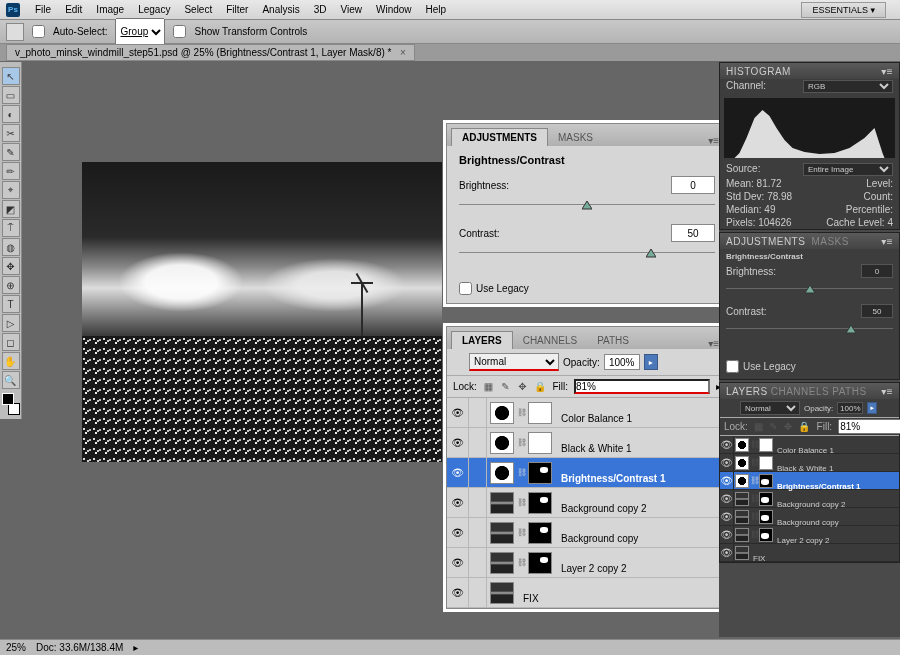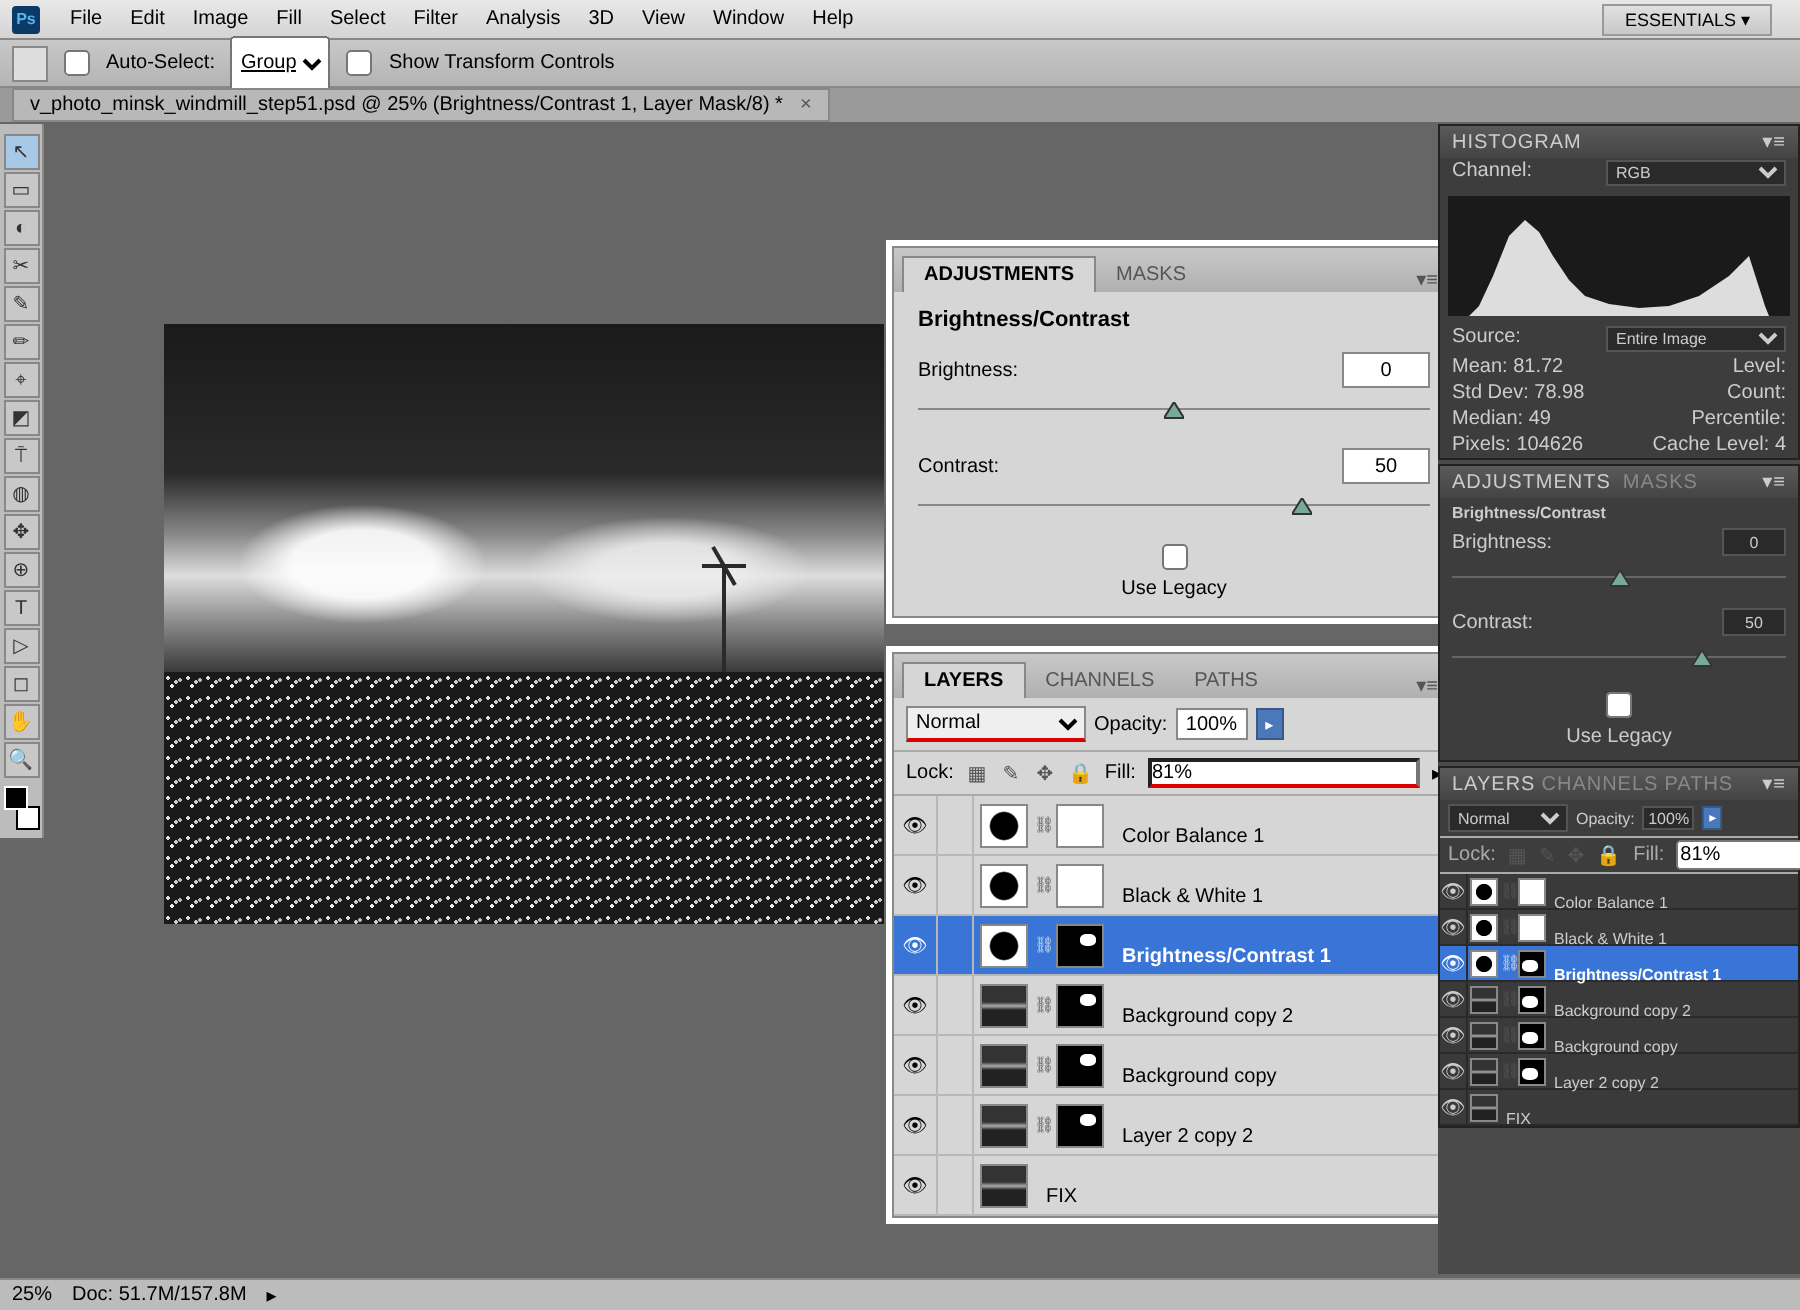--- a/index.html
+++ b/index.html
@@ -41,24 +41,24 @@
 .panel .tabs .tab.active{background:#d6d6d6;font-weight:bold;color:#000;border:1px solid #888;border-bottom:none;}
 .panel .tabs .menu-btn{margin-left:auto;padding:0 4px;color:#555;}
 .panel .body{padding:8px 12px;}
 .panel .subtitle{font-weight:bold;font-size:11px;margin-bottom:10px;}
 .slider-row{display:flex;align-items:center;justify-content:space-between;margin-bottom:4px;}
 .slider-row input[type=text]{width:44px;height:18px;text-align:center;border:1px solid #888;font-size:10px;}
 .slider-track{position:relative;height:14px;margin-bottom:12px;}
 .slider-track .line{position:absolute;top:6px;left:0;right:0;height:1px;background:#888;}
 .slider-track .thumb{position:absolute;top:3px;width:10px;height:10px;transform:translateX(-50%);}
 .slider-track .thumb svg{display:block;}
-.chk-row{display:flex;align-items:center;gap:4px;margin-top:8px;flex-direction:column;}
+.chk-row{display:flex;align-items:center;gap:4px;margin-top:22px;}
 .layers-big .body{padding:0;}
 .layer-opts{display:flex;align-items:center;padding:4px 6px;border-bottom:1px solid #aaa;gap:4px;}
-.layer-opts select{width:90px;height:18px;border:1px solid #888;font-size:10px;}
+.layer-opts select{width:90px;height:18px;border:1px solid #888;font-size:10px;margin-left:16px;}
 .layer-opts .lbl{font-size:10px;}
 .layer-opts input[type=text]{width:36px;height:16px;text-align:center;border:1px solid #888;font-size:10px;}
 .layer-opts .arrow-btn{width:14px;height:16px;background:#4a78b8;border:1px solid #3a5888;display:flex;align-items:center;justify-content:center;color:#fff;font-size:8px;}
 .redline{border-bottom:2px solid #d00 !important;}
 .lock-row{display:flex;align-items:center;padding:3px 6px;border-bottom:1px solid #aaa;gap:6px;font-size:10px;}
 .lock-row .ico{width:14px;height:14px;display:inline-flex;align-items:center;justify-content:center;color:#555;}
 .layer-list{max-height:230px;overflow:auto;}
 .layer-row{display:flex;align-items:center;height:30px;border-bottom:1px solid #b8b8b8;background:#d6d6d6;}
 .layer-row.sel{background:#3875d7;color:#fff;}
 .layer-row .vis{width:22px;height:100%;border-right:1px solid #b8b8b8;display:flex;align-items:center;justify-content:center;}
@@ -102,21 +102,21 @@
 .arrow-callout.a2{left:730px;top:460px;}
 </style>
 </head>
 <body>
 
 <div class="menubar">
   <div class="ps-icon">Ps</div>
   <div class="mitem">File</div>
   <div class="mitem">Edit</div>
   <div class="mitem">Image</div>
-  <div class="mitem">Fill</div>
+  <div class="mitem">Legacy</div>
   <div class="mitem">Select</div>
   <div class="mitem">Filter</div>
   <div class="mitem">Analysis</div>
   <div class="mitem">3D</div>
   <div class="mitem">View</div>
   <div class="mitem">Window</div>
   <div class="mitem">Help</div>
   <div class="sep"></div>
 </div>
 <div class="workspace-label">ESSENTIALS ▾</div>
@@ -432,15 +432,15 @@
         </div>
       </div>
   </div>
 </div>
 
 <div class="arrow-callout a1">➡</div>
 <div class="arrow-callout a2">➡</div>
 
 <div class="statusbar">
   <span>25%</span>
-  <span>Doc: 51.7M/157.8M</span>
+  <span>Doc: 33.6M/138.4M</span>
   <span>▸</span>
 </div>
 
 </body></html>

